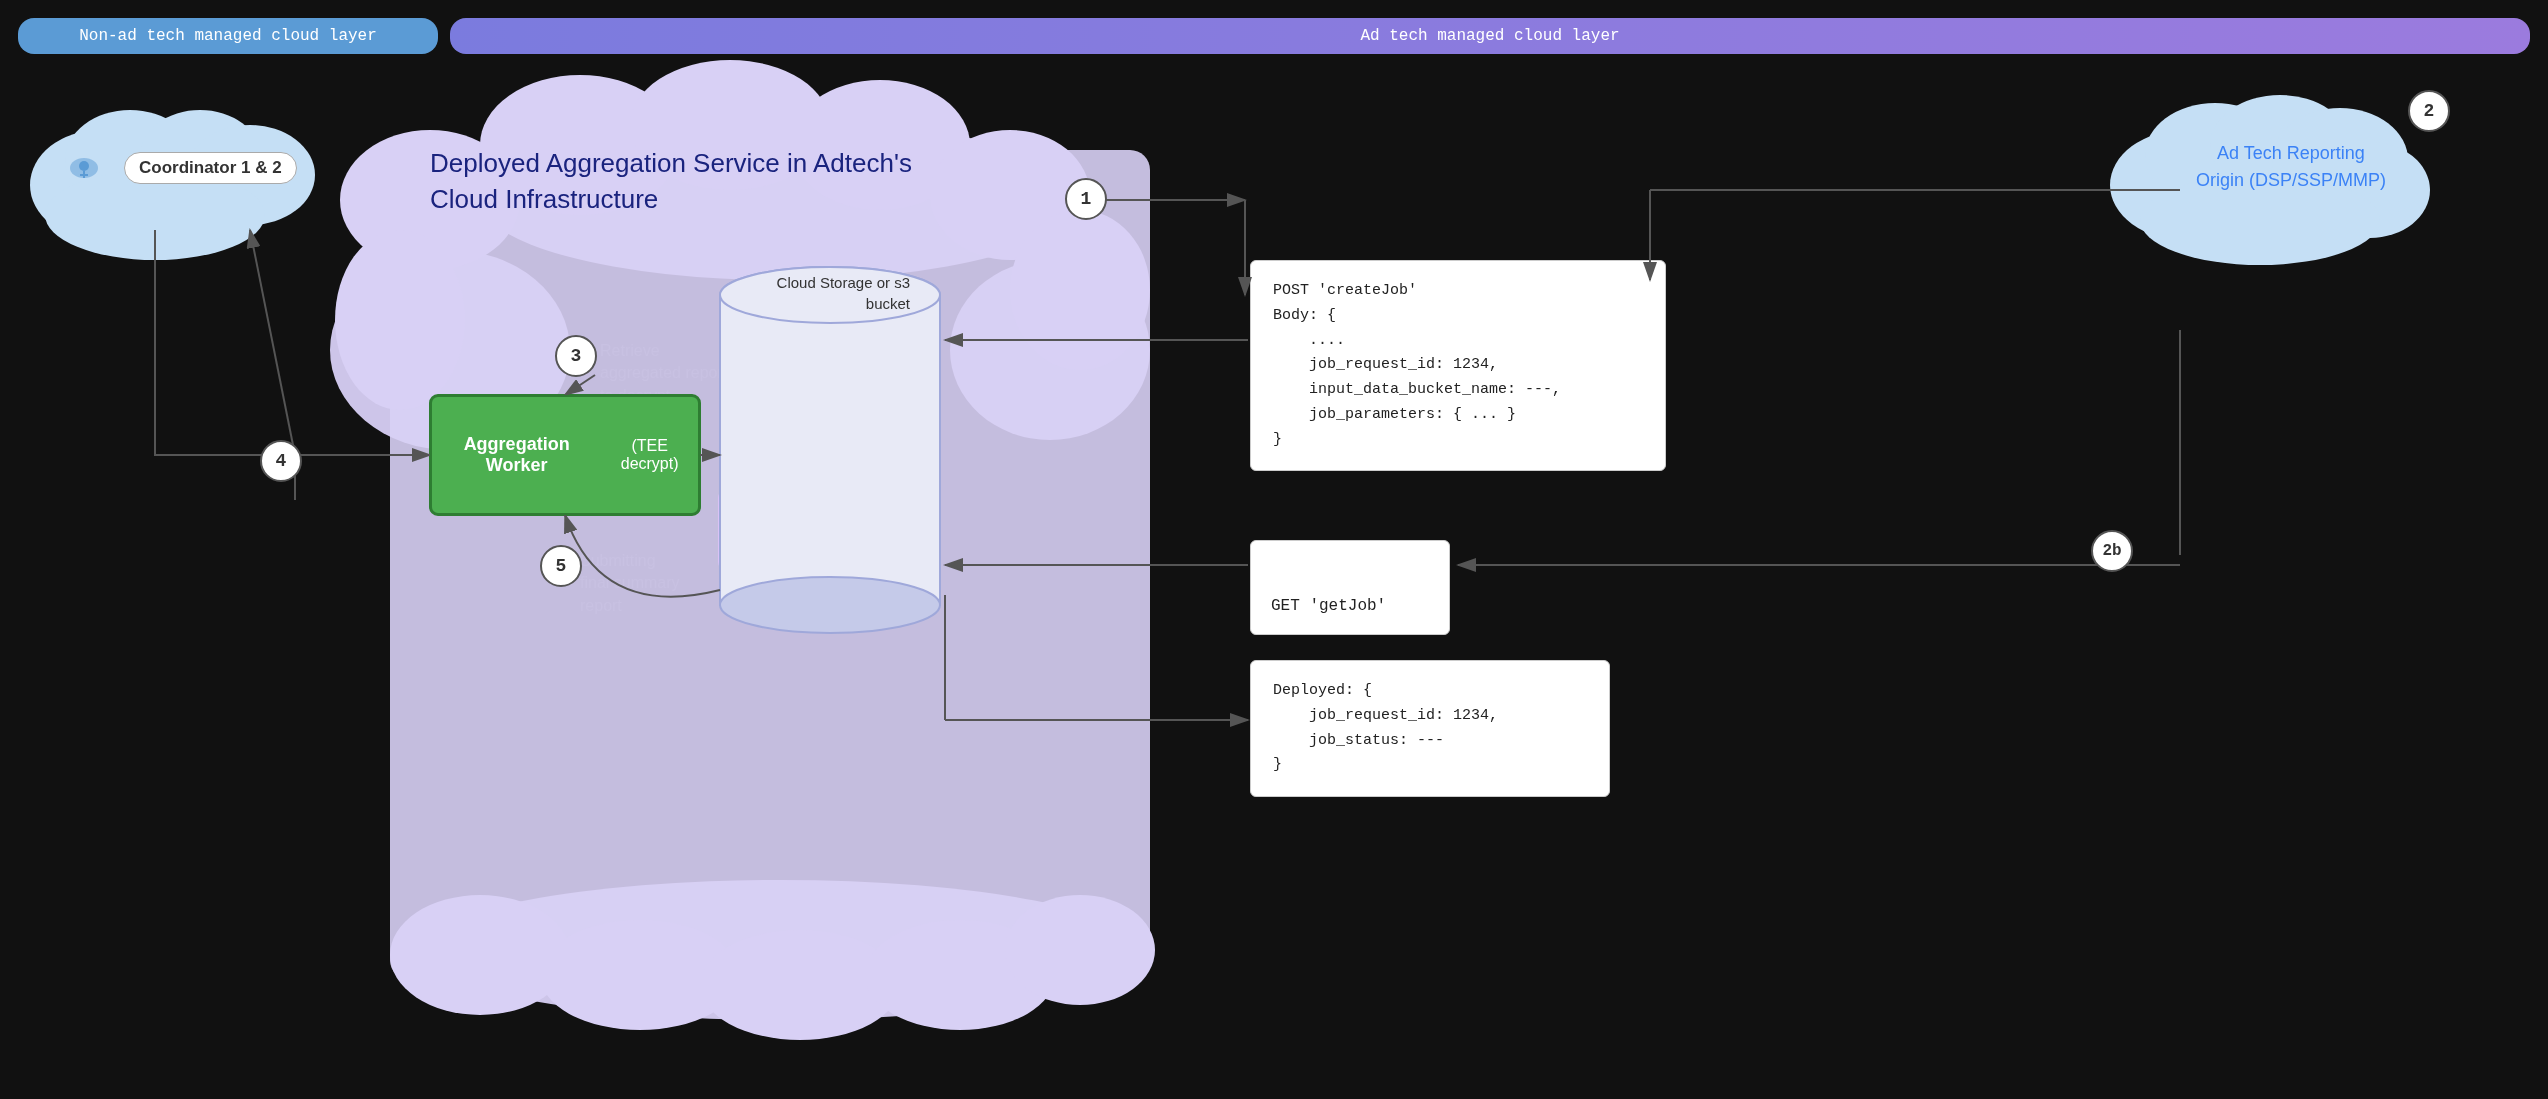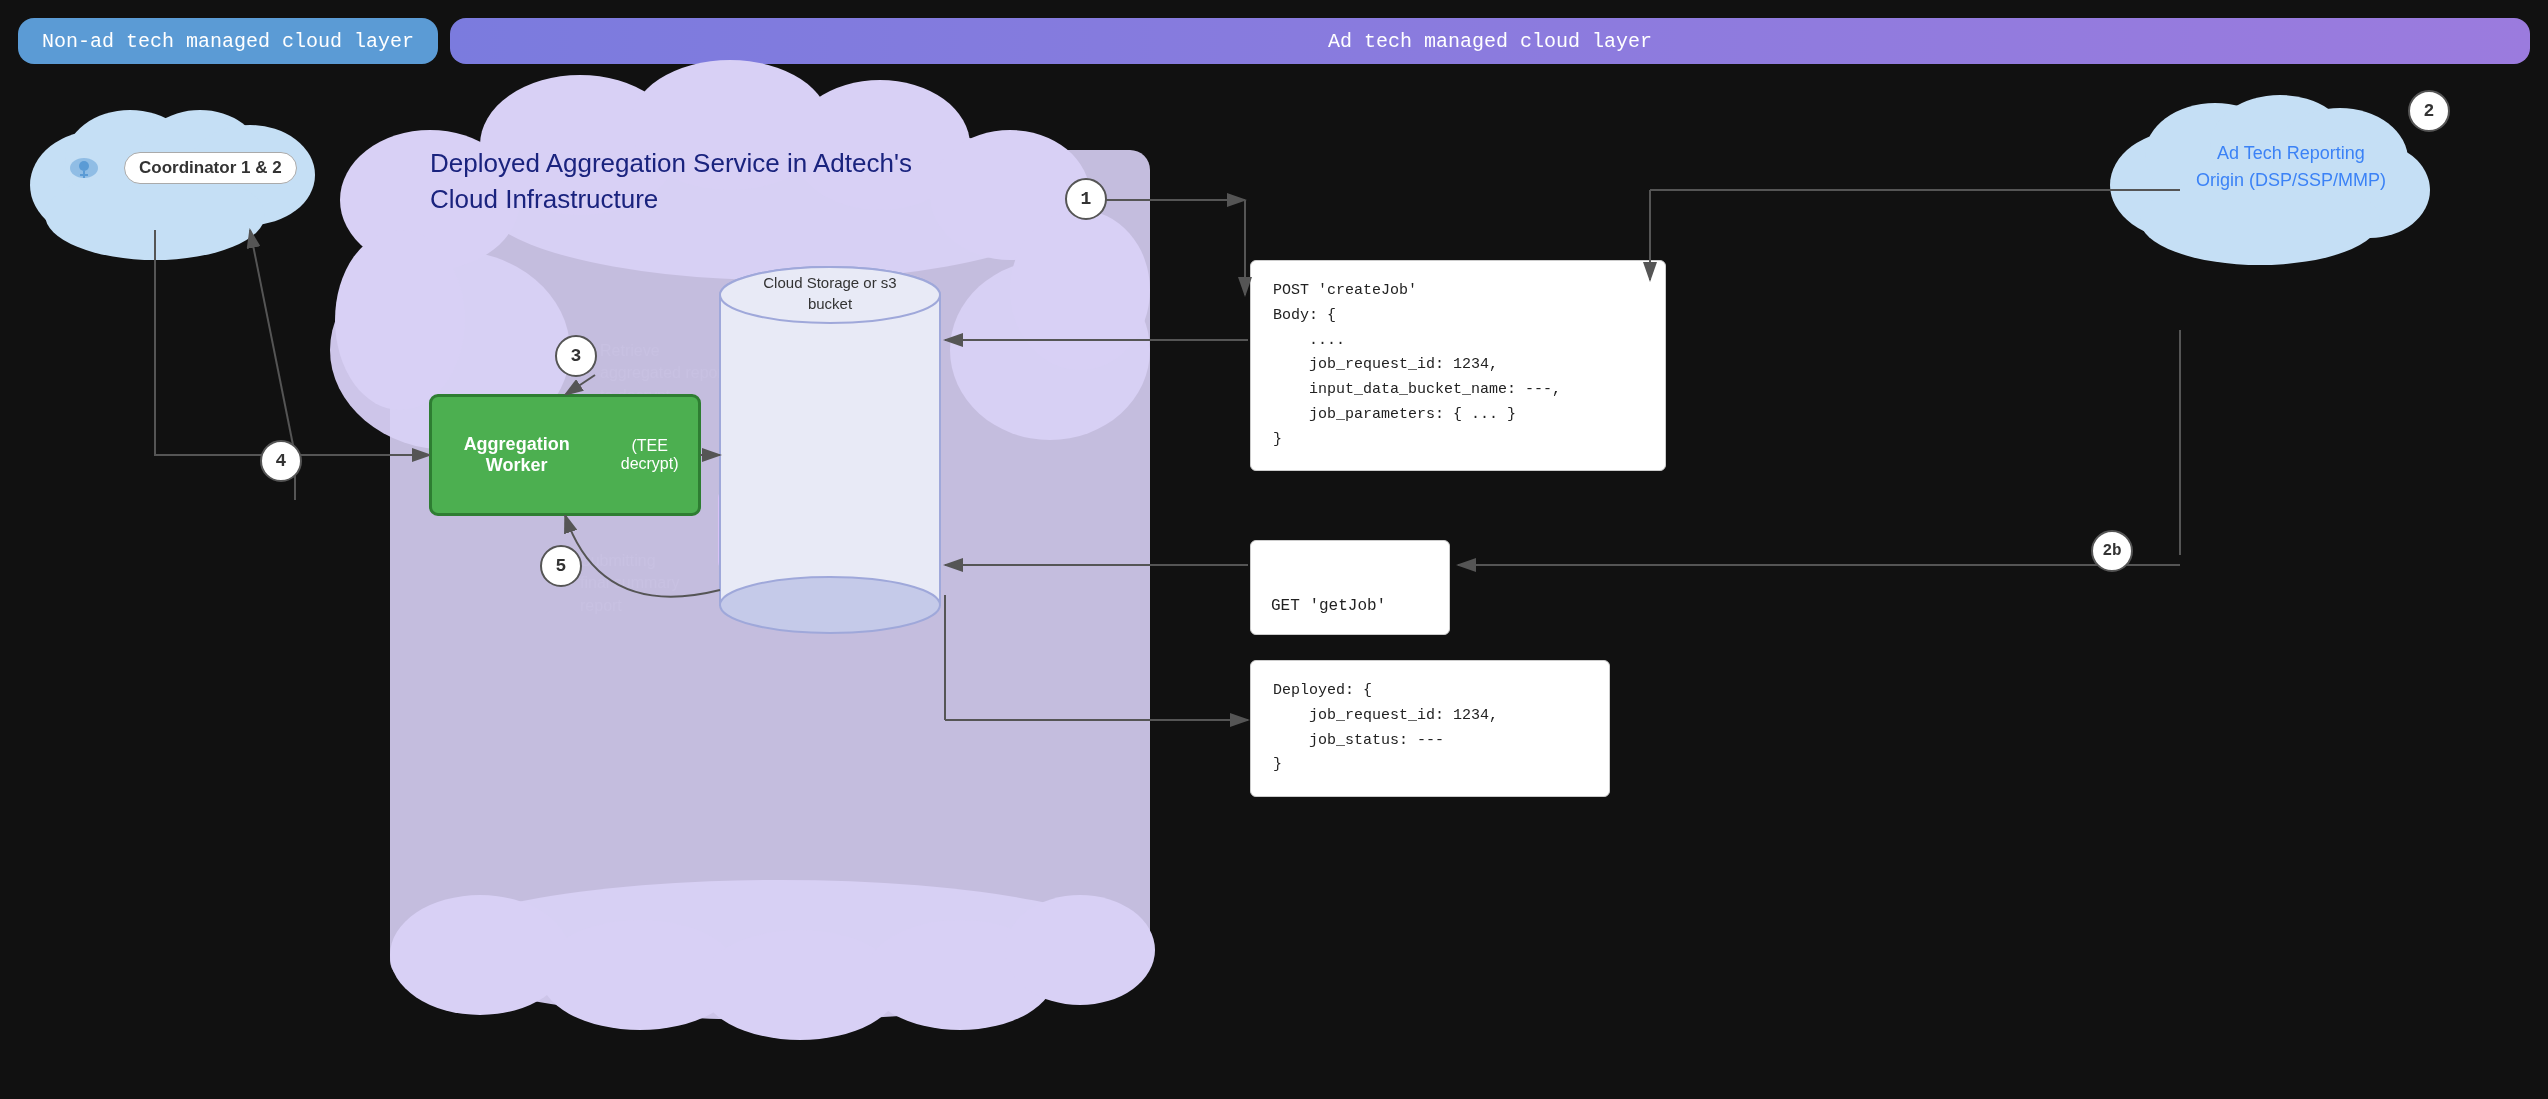--- a/index.html
+++ b/index.html
@@ -9,26 +9,26 @@
       width: 2548px;
       height: 1099px;
       overflow: hidden;
       position: relative;
     }
 
     
     .header-bar {
       position: absolute;
       top: 18px;
-      height: 46px;
+      height: 36px;
       display: flex;
       align-items: center;
       justify-content: center;
       border-radius: 16px;
-      font-size: 20px;
+      font-size: 16px;
       font-weight: 500;
     }
     .header-non-ad {
       left: 18px;
       width: 420px;
       background: #5b9bd5;
       color: white;
     }
     .header-ad {
       left: 450px;
@@ -245,21 +245,21 @@
 <div class="step-label" style="top:550px; left:580px; font-size:16px;">
   Submitting<br>final summary<br>report
 </div>
 
 <div style="position:absolute; top:140px; right:132px; width:250px; text-align:center;
             font-family:Arial,sans-serif; font-size:18px; color:#3b82f6; font-weight:500;
             line-height:1.5; z-index:15;">
   Ad Tech Reporting<br>Origin (DSP/SSP/MMP)
 </div>
 
-<div style="position:absolute; top:272px; left:750px; width:160px; text-align:center;
+<div style="position:absolute; top:272px; left:750px; width:160px; text-align:right;
             font-family:Arial,sans-serif; font-size:15px; color:#333; z-index:15; line-height:1.4;">
   Cloud Storage or s3<br>bucket
 </div>
 
 <div style="position:absolute; top:318px; left:732px; width:196px; height:85px;
             background:#bbdefb; border-radius:6px; z-index:3;"></div>
 <div style="position:absolute; top:340px; left:726px; width:196px; height:85px;
             background:#90caf9; border-radius:6px; z-index:4;"></div>
 <div style="position:absolute; top:362px; left:720px; width:196px; height:90px;
             background:#64b5f6; border-radius:6px; display:flex; align-items:center;

